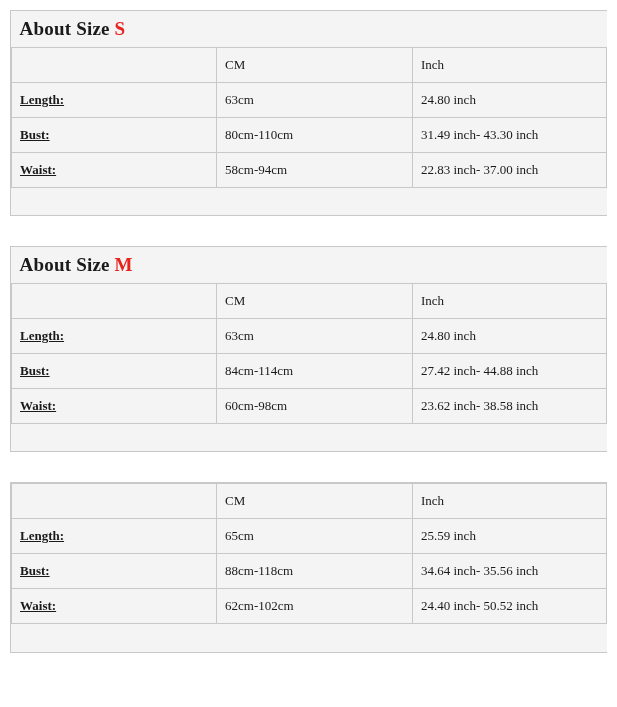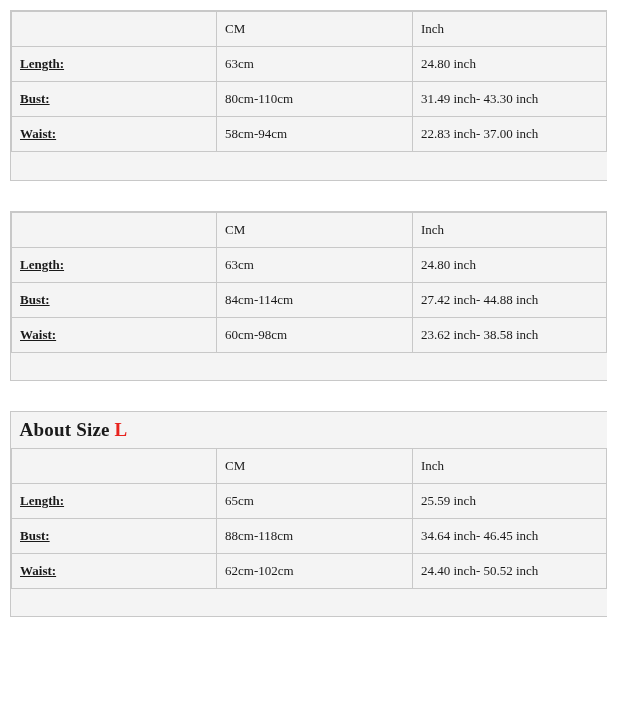--- a/index.html
+++ b/index.html
@@ -89,109 +89,114 @@
 <div class="page">
 
   <div class="size-block">
     <table>
       <colgroup>
         <col class="col-label">
           <col class="col-cm">
           <col class="col-inch">
       </colgroup>
       <tbody>
+        <tr class="title-row">
+          <td colspan="3">
+            <span class="title-text"><span>About Size </span><span class="size-letter">S</span></span>
+          </td>
+        </tr>
         <tr>
           <td class="hdr-cell"></td>
           <td class="hdr-cell">CM</td>
           <td class="hdr-cell">Inch</td>
         </tr>
         <tr>
           <td class="label-cell">Length:</td>
           <td>63cm</td>
           <td>24.80 inch</td>
         </tr>
         <tr>
           <td class="label-cell">Bust:</td>
           <td>80cm-110cm</td>
           <td>31.49 inch- 43.30 inch</td>
         </tr>
         <tr>
           <td class="label-cell">Waist:</td>
           <td>58cm-94cm</td>
           <td>22.83 inch- 37.00 inch</td>
-        </tr>
-        <tr class="spacer-row">
-          <td colspan="3"></td>
-        </tr>
-      </tbody>
-    </table>
-  </div>
-
-  <div class="size-block">
-    <table>
-      <colgroup>
-        <col class="col-label">
-          <col class="col-cm">
-          <col class="col-inch">
-      </colgroup>
-      <tbody>
-        <tr>
-          <td class="hdr-cell"></td>
-          <td class="hdr-cell">CM</td>
-          <td class="hdr-cell">Inch</td>
-        </tr>
-        <tr>
-          <td class="label-cell">Length:</td>
-          <td>63cm</td>
-          <td>24.80 inch</td>
-        </tr>
-        <tr>
-          <td class="label-cell">Bust:</td>
-          <td>84cm-114cm</td>
-          <td>27.42 inch- 44.88 inch</td>
-        </tr>
-        <tr>
-          <td class="label-cell">Waist:</td>
-          <td>60cm-98cm</td>
-          <td>23.62 inch- 38.58 inch</td>
         </tr>
         <tr class="spacer-row">
           <td colspan="3"></td>
         </tr>
       </tbody>
     </table>
   </div>
 
   <div class="size-block">
     <table>
       <colgroup>
         <col class="col-label">
           <col class="col-cm">
           <col class="col-inch">
       </colgroup>
       <tbody>
         <tr class="title-row">
           <td colspan="3">
-            <span class="title-text"><span>About Size </span><span class="size-letter">L</span></span>
+            <span class="title-text"><span>About Size </span><span class="size-letter">M</span></span>
           </td>
         </tr>
         <tr>
           <td class="hdr-cell"></td>
           <td class="hdr-cell">CM</td>
           <td class="hdr-cell">Inch</td>
         </tr>
         <tr>
           <td class="label-cell">Length:</td>
+          <td>63cm</td>
+          <td>24.80 inch</td>
+        </tr>
+        <tr>
+          <td class="label-cell">Bust:</td>
+          <td>84cm-114cm</td>
+          <td>27.42 inch- 44.88 inch</td>
+        </tr>
+        <tr>
+          <td class="label-cell">Waist:</td>
+          <td>60cm-98cm</td>
+          <td>23.62 inch- 38.58 inch</td>
+        </tr>
+        <tr class="spacer-row">
+          <td colspan="3"></td>
+        </tr>
+      </tbody>
+    </table>
+  </div>
+
+  <div class="size-block">
+    <table>
+      <colgroup>
+        <col class="col-label">
+          <col class="col-cm">
+          <col class="col-inch">
+      </colgroup>
+      <tbody>
+        <tr>
+          <td class="hdr-cell"></td>
+          <td class="hdr-cell">CM</td>
+          <td class="hdr-cell">Inch</td>
+        </tr>
+        <tr>
+          <td class="label-cell">Length:</td>
           <td>65cm</td>
           <td>25.59 inch</td>
         </tr>
         <tr>
           <td class="label-cell">Bust:</td>
           <td>88cm-118cm</td>
-          <td>34.64 inch- 46.45 inch</td>
+          <td>34.64 inch- 35.56 inch</td>
         </tr>
         <tr>
           <td class="label-cell">Waist:</td>
           <td>62cm-102cm</td>
           <td>24.40 inch- 50.52 inch</td>
         </tr>
         <tr class="spacer-row">
           <td colspan="3"></td>
         </tr>
       </tbody>

